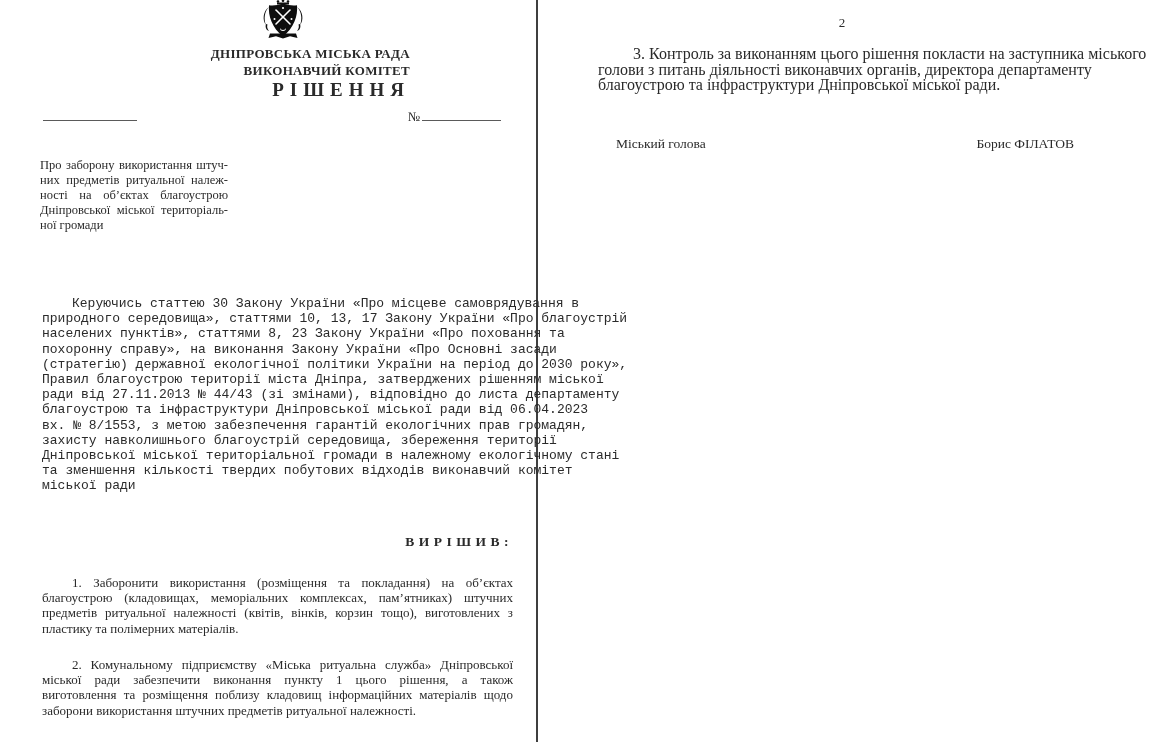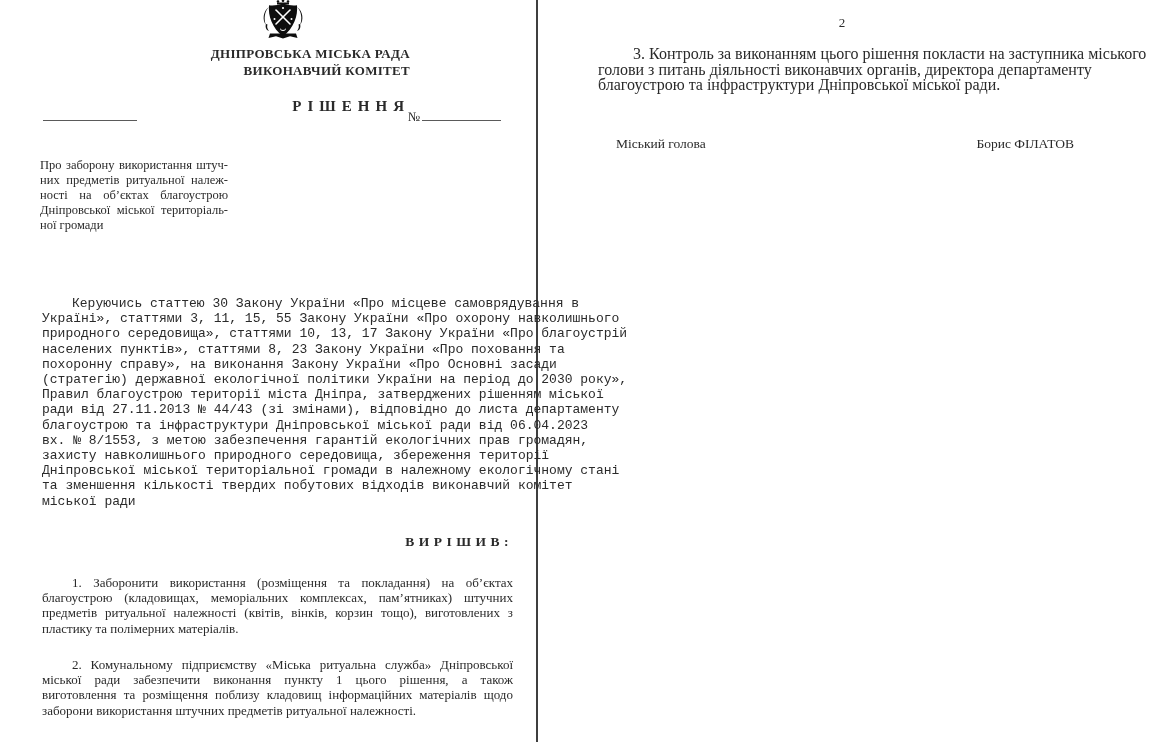--- a/index.html
+++ b/index.html
@@ -13,21 +13,21 @@
   }
   .divider {
     position: absolute; left: 536px; top: 0;
     width: 1.5px; height: 742px;
     background: #3f3f3f;
   }
   
   .emblem { position: absolute; left: 251px; top: 0; width: 64px; height: 40px; }
   .org-block { position: absolute; left: 158px; top: 45px; width: 252px; text-align: right; }
   .org-line { font-weight: bold; font-size: 13px; line-height: 17px; letter-spacing: 0.3px; }
-  .doc-type { font-weight: bold; font-size: 15px; letter-spacing: 6px; margin-top: 19px; text-indent: 6px; }
+  .doc-type { font-weight: bold; font-size: 19px; letter-spacing: 6px; margin-top: 0; text-indent: 6px; }
   .date-line { position: absolute; left: 43px; top: 107px; width: 94px; height: 13px; border-bottom: 1.4px solid #5a5a5a; }
   .num-block { position: absolute; left: 408px; top: 108px; font-size: 13px; white-space: nowrap; }
   .num-rule { display: inline-block; width: 79px; height: 12px; border-bottom: 1.4px solid #5a5a5a; margin-left: 2px; }
   
   .jl { white-space: nowrap; text-align: justify; text-align-last: justify; }
   .jl.end { text-align-last: left; }
   .ind { text-indent: 30px; }
   .ind2 { text-indent: 35px; }
   .title-block { position: absolute; left: 40px; top: 158px; width: 188px; font-size: 12.5px; line-height: 15px; }
   .preamble { position: absolute; left: 42px; top: 296px; width: 471px; font-size: 13px; line-height: 15.2px; font-family: Liberation Mono, monospace; }
@@ -92,30 +92,29 @@
   <div class="title-block">
     <div class="jl">Про заборону використання штуч-</div>
     <div class="jl">них предметів ритуальної належ-</div>
     <div class="jl">ності на об’єктах благоустрою</div>
     <div class="jl">Дніпровської міської територіаль-</div>
     <div class="jl end">ної громади</div>
   </div>
 
   <div class="preamble">
     <div class="jl ind">Керуючись статтею 30 Закону України «Про місцеве самоврядування в</div>
-    <div class="jl">Україні», статтями 3, 11, 15, 55 Закону України «Про охорону навколишнього</div>
     <div class="jl">природного середовища», статтями 10, 13, 17 Закону України «Про благоустрій</div>
     <div class="jl">населених пунктів», статтями 8, 23 Закону України «Про поховання та</div>
     <div class="jl">похоронну справу», на виконання Закону України «Про Основні засади</div>
     <div class="jl">(стратегію) державної екологічної політики України на період до 2030 року»,</div>
     <div class="jl">Правил благоустрою території міста Дніпра, затверджених рішенням міської</div>
     <div class="jl">ради від 27.11.2013 № 44/43 (зі змінами), відповідно до листа департаменту</div>
     <div class="jl">благоустрою та інфраструктури Дніпровської міської ради від 06.04.2023</div>
     <div class="jl">вх. № 8/1553, з метою забезпечення гарантій екологічних прав громадян,</div>
-    <div class="jl">захисту навколишнього природного середовища, збереження території</div>
+    <div class="jl">захисту навколишнього благоустрій середовища, збереження території</div>
     <div class="jl">Дніпровської міської територіальної громади в належному екологічному стані</div>
     <div class="jl">та зменшення кількості твердих побутових відходів виконавчий комітет</div>
     <div class="jl end">міської ради</div>
   </div>
 
   <div class="resolved-word">ВИРІШИВ:</div>
 
   <div class="item1">
     <div class="jl ind">1. Заборонити використання (розміщення та покладання) на об’єктах</div>
     <div class="jl">благоустрою (кладовищах, меморіальних комплексах, пам’ятниках) штучних</div>

